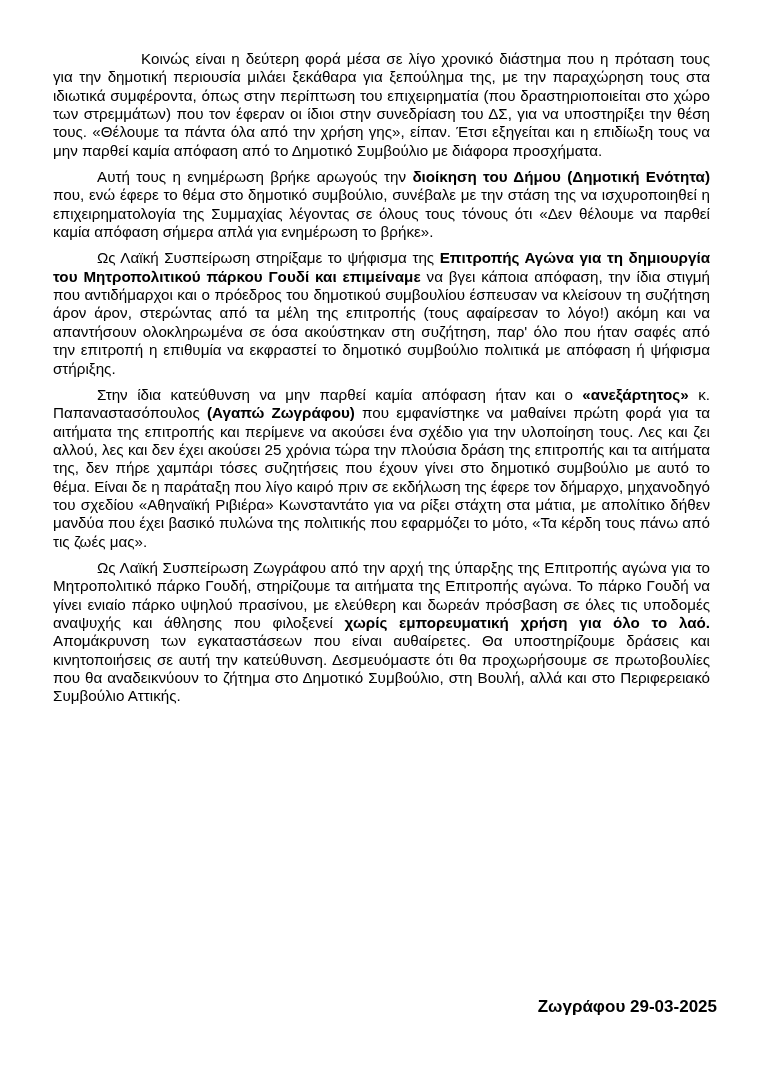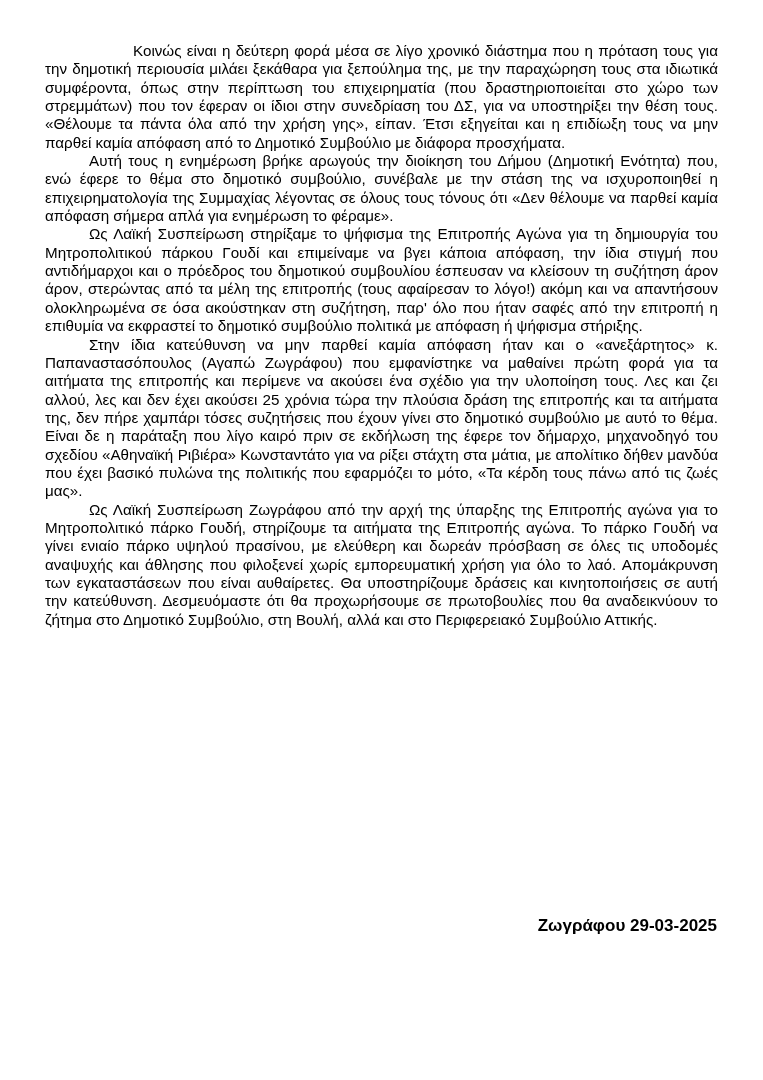--- a/index.html
+++ b/index.html
@@ -18,49 +18,49 @@
       left: 45px;
       top: 42px;
       width: 673px;
       font-family: "Liberation Sans", sans-serif;
       font-size: 15.2px;
       line-height: 18.35px;
       color: #000000;
       text-align: justify;
     }
     .para {
-      margin: 0;
+      margin: 8px;
       text-indent: 44px;
     }
     .para.first {
       text-indent: 88px;
     }
     .para b {
-      font-weight: normal;
+      font-weight: bold;
     }
     .signature {
       position: absolute;
       right: 46px;
-      top: 916px;
+      top: 997px;
       font-family: "Liberation Sans", sans-serif;
       font-size: 17px;
       font-weight: bold;
       color: #000000;
       margin-left: 32px;
     }
   </style>
 </head>
 <body>
 
 <div class="page">
   <p class="para first">
     <span>Κοινώς είναι η δεύτερη φορά μέσα σε λίγο χρονικό διάστημα που η πρόταση τους για την δημοτική περιουσία μιλάει ξεκάθαρα για ξεπούλημα της, με την παραχώρηση τους στα ιδιωτικά συμφέροντα, όπως στην περίπτωση του επιχειρηματία (που δραστηριοποιείται στο χώρο των στρεμμάτων) που τον έφεραν οι ίδιοι στην συνεδρίαση του ΔΣ, για να υποστηρίξει την θέση τους. «Θέλουμε τα πάντα όλα από την χρήση γης», είπαν. Έτσι εξηγείται και η επιδίωξη τους να μην παρθεί καμία απόφαση από το Δημοτικό Συμβούλιο με διάφορα προσχήματα.</span>
   </p>
   <p class="para">
-    <span>Αυτή τους η ενημέρωση βρήκε αρωγούς την </span><b>διοίκηση του Δήμου (Δημοτική Ενότητα)</b><span> που, ενώ έφερε το θέμα στο δημοτικό συμβούλιο, συνέβαλε με την στάση της να ισχυροποιηθεί η επιχειρηματολογία της Συμμαχίας λέγοντας σε όλους τους τόνους ότι «Δεν θέλουμε να παρθεί καμία απόφαση σήμερα απλά για ενημέρωση το φέραμε».</span>
+    <span>Αυτή τους η ενημέρωση βρήκε αρωγούς την </span><b>διοίκηση του Δήμου (Δημοτική Ενότητα)</b><span> που, ενώ έφερε το θέμα στο δημοτικό συμβούλιο, συνέβαλε με την στάση της να ισχυροποιηθεί η επιχειρηματολογία της Συμμαχίας λέγοντας σε όλους τους τόνους ότι «Δεν θέλουμε να παρθεί καμία απόφαση σήμερα απλά για ενημέρωση το βρήκε».</span>
   </p>
   <p class="para">
     <span>Ως Λαϊκή Συσπείρωση στηρίξαμε το ψήφισμα της </span><b>Επιτροπής Αγώνα για τη δημιουργία του Μητροπολιτικού πάρκου Γουδί και επιμείναμε</b><span> να βγει κάποια απόφαση, την ίδια στιγμή που αντιδήμαρχοι και ο πρόεδρος του δημοτικού συμβουλίου έσπευσαν να κλείσουν τη συζήτηση άρον άρον, στερώντας από τα μέλη της επιτροπής (τους αφαίρεσαν το λόγο!) ακόμη και να απαντήσουν ολοκληρωμένα σε όσα ακούστηκαν στη συζήτηση, παρ' όλο που ήταν σαφές από την επιτροπή η επιθυμία να εκφραστεί το δημοτικό συμβούλιο πολιτικά με απόφαση ή ψήφισμα στήριξης.</span>
   </p>
   <p class="para">
     <span>Στην ίδια κατεύθυνση να μην παρθεί καμία απόφαση ήταν και ο </span><b>«ανεξάρτητος»</b><span> κ. Παπαναστασόπουλος </span><b>(Αγαπώ Ζωγράφου)</b><span> που εμφανίστηκε να μαθαίνει πρώτη φορά για τα αιτήματα της επιτροπής και περίμενε να ακούσει ένα σχέδιο για την υλοποίηση τους. Λες και ζει αλλού, λες και δεν έχει ακούσει 25 χρόνια τώρα την πλούσια δράση της επιτροπής και τα αιτήματα της, δεν πήρε χαμπάρι τόσες συζητήσεις που έχουν γίνει στο δημοτικό συμβούλιο με αυτό το θέμα. Είναι δε η παράταξη που λίγο καιρό πριν σε εκδήλωση της έφερε τον δήμαρχο, μηχανοδηγό του σχεδίου «Αθηναϊκή Ριβιέρα» Κωνσταντάτο για να ρίξει στάχτη στα μάτια, με απολίτικο δήθεν μανδύα που έχει βασικό πυλώνα της πολιτικής που εφαρμόζει το μότο, «Τα κέρδη τους πάνω από τις ζωές μας».</span>
   </p>
   <p class="para">
     <span>Ως Λαϊκή Συσπείρωση Ζωγράφου από την αρχή της ύπαρξης της Επιτροπής αγώνα για το Μητροπολιτικό πάρκο Γουδή, στηρίζουμε τα αιτήματα της Επιτροπής αγώνα. Το πάρκο Γουδή να γίνει ενιαίο πάρκο υψηλού πρασίνου, με ελεύθερη και δωρεάν πρόσβαση σε όλες τις υποδομές αναψυχής και άθλησης που φιλοξενεί </span><b>χωρίς εμπορευματική χρήση για όλο το λαό.</b><span> Απομάκρυνση των εγκαταστάσεων που είναι αυθαίρετες. Θα υποστηρίζουμε δράσεις και κινητοποιήσεις σε αυτή την κατεύθυνση. Δεσμευόμαστε  ότι θα προχωρήσουμε σε πρωτοβουλίες που θα αναδεικνύουν το ζήτημα στο Δημοτικό Συμβούλιο, στη Βουλή, αλλά και στο Περιφερειακό Συμβούλιο Αττικής.</span>
   </p>

